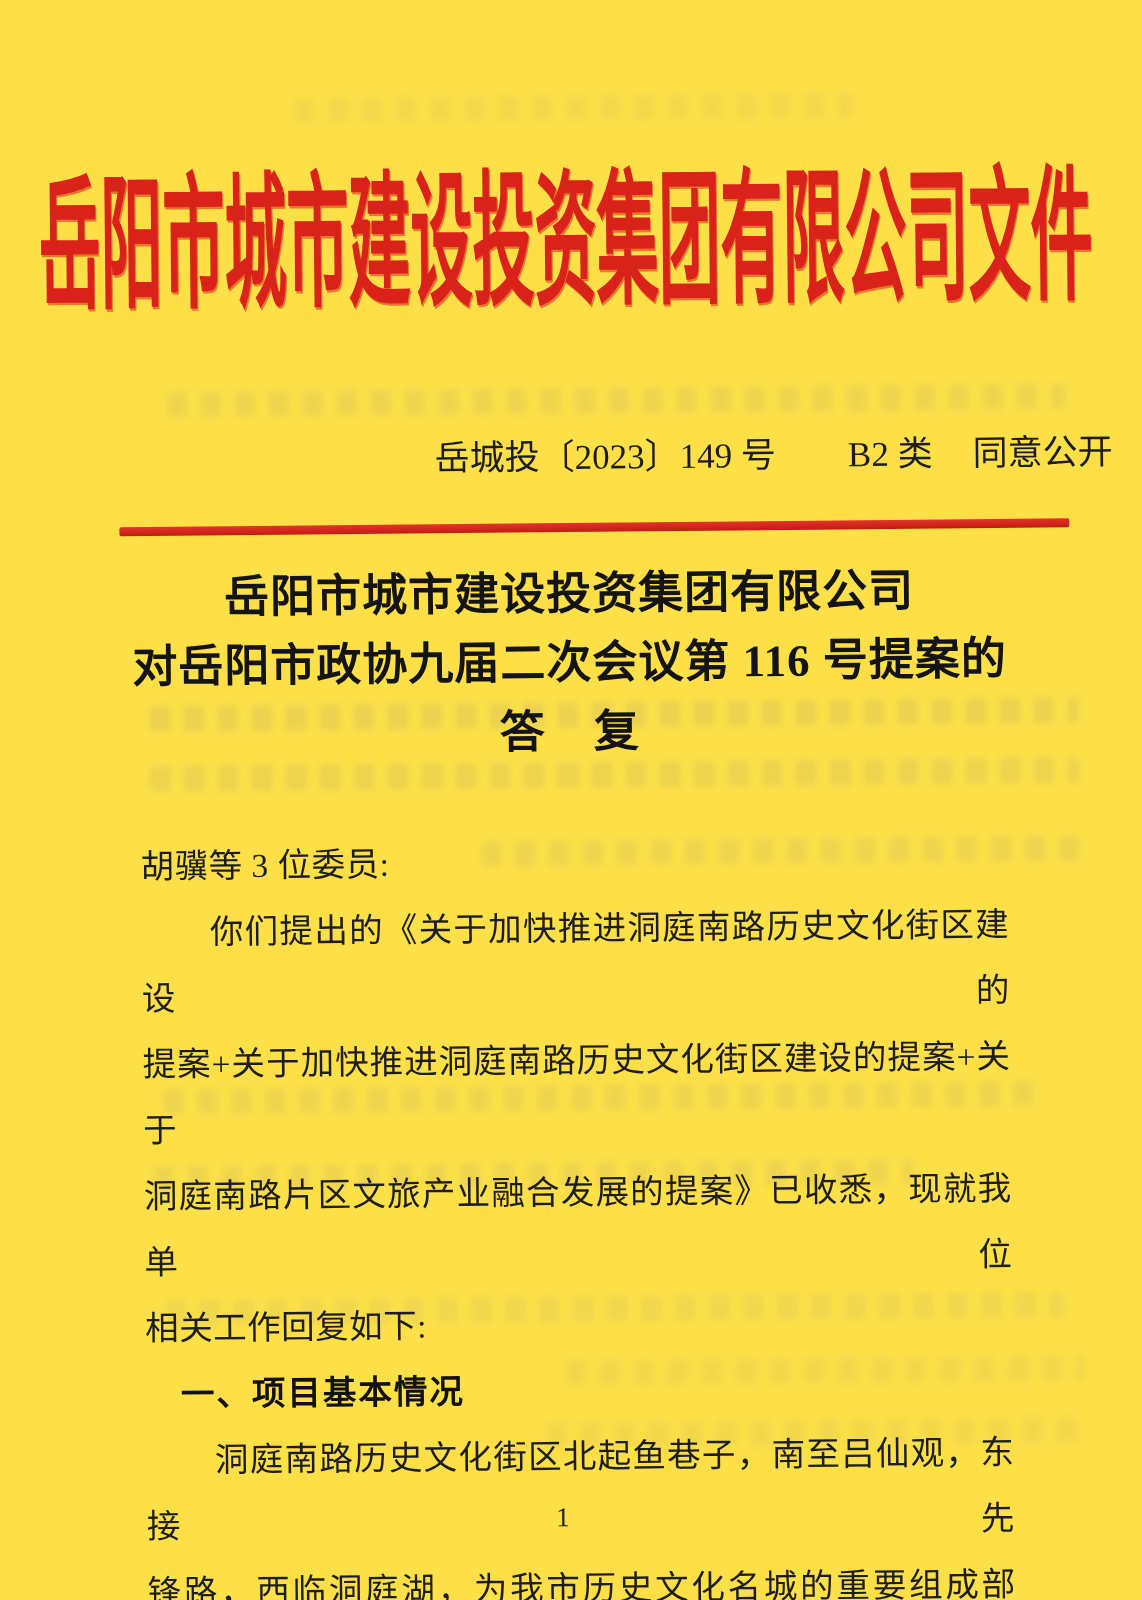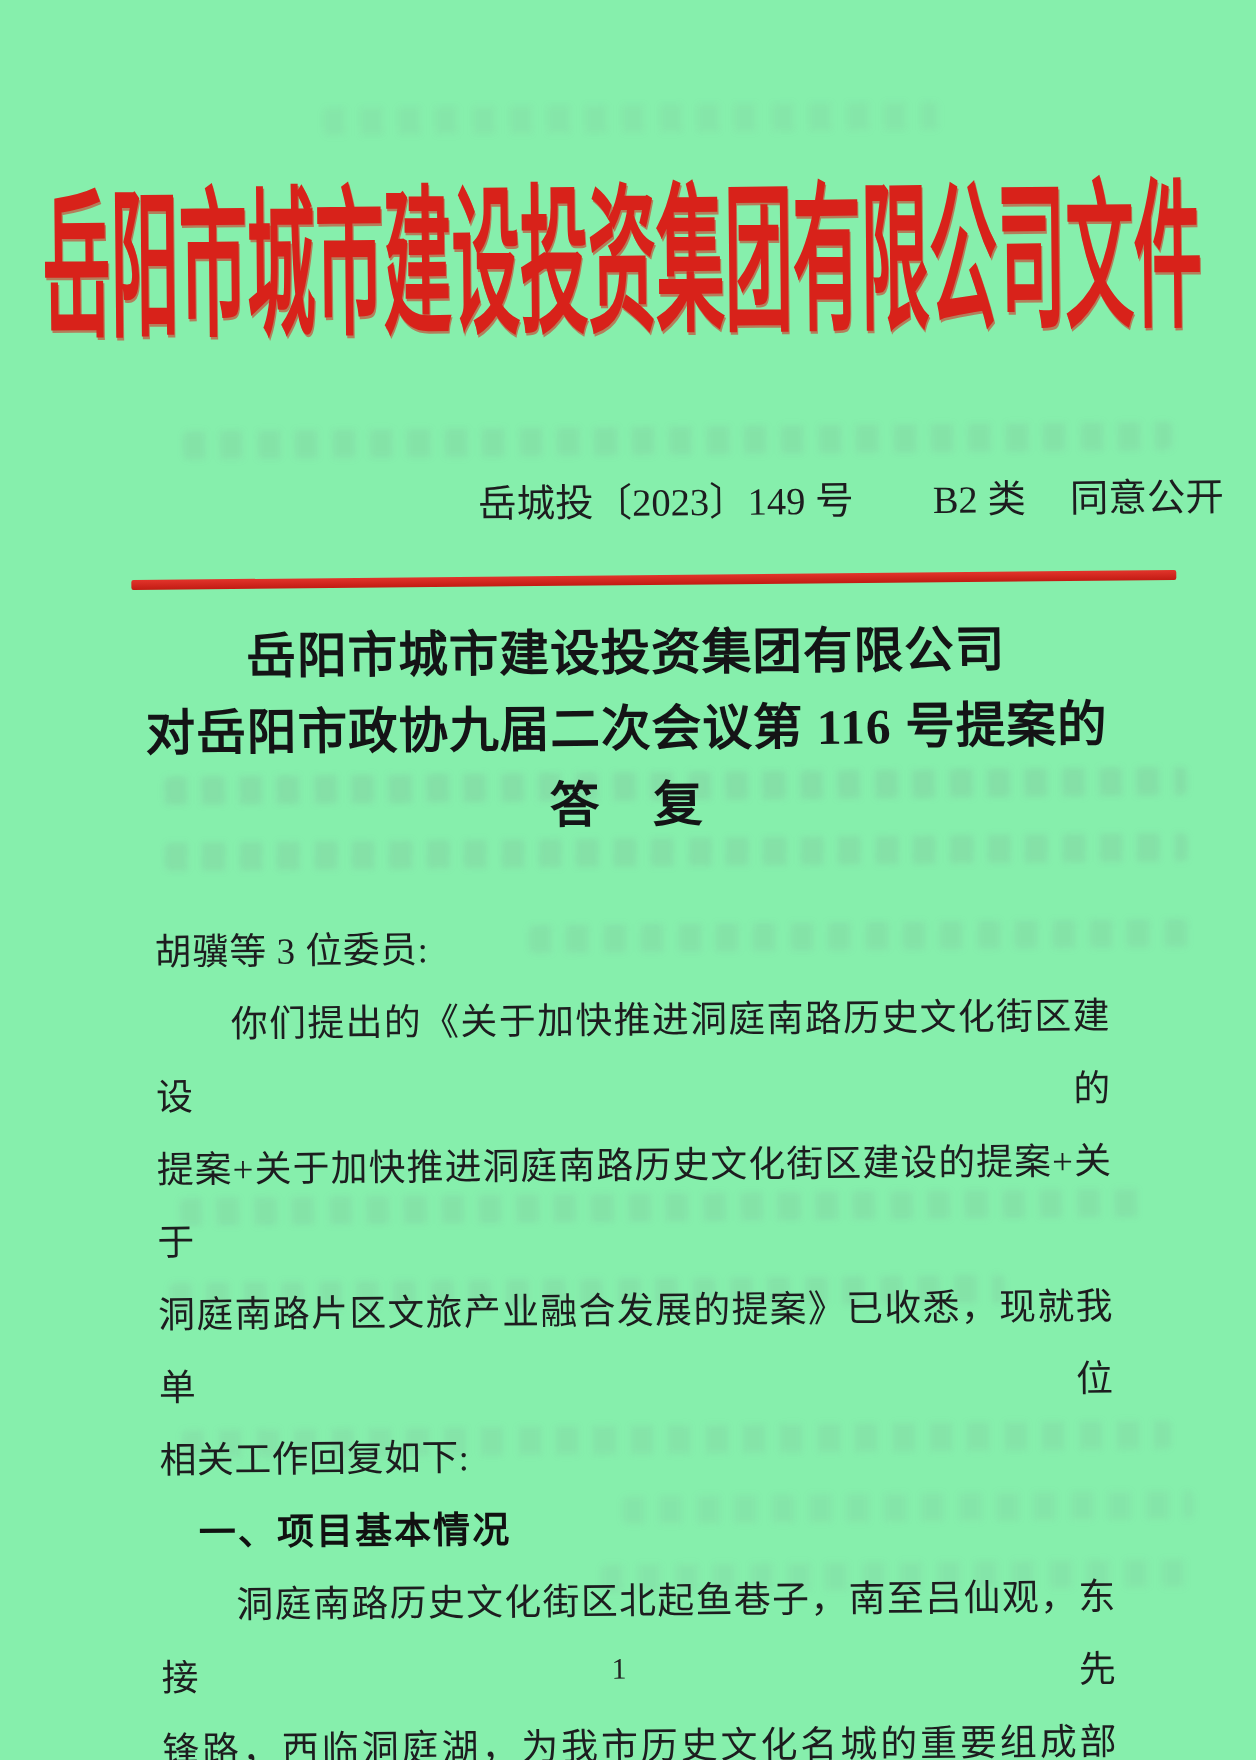--- a/index.html
+++ b/index.html
@@ -4,21 +4,21 @@
 <style>
   html,body{margin:0;padding:0;}
   body{
     width:1142px;height:1600px;
     background:#ffffff;
     font-family:"Liberation Serif","DejaVu Serif",serif;
     overflow:hidden;
   }
   .page{
     position:relative;width:1142px;height:1600px;
-    background:#86efac;overflow:hidden;
+    background:#fde047;overflow:hidden;
   }
   .tilt{
     position:absolute;inset:0;
     transform:rotate(-0.55deg);
     transform-origin:50% 50%;
   }
   
   .org-title{
     position:absolute;left:0;right:0;top:212px;
     text-align:center;

